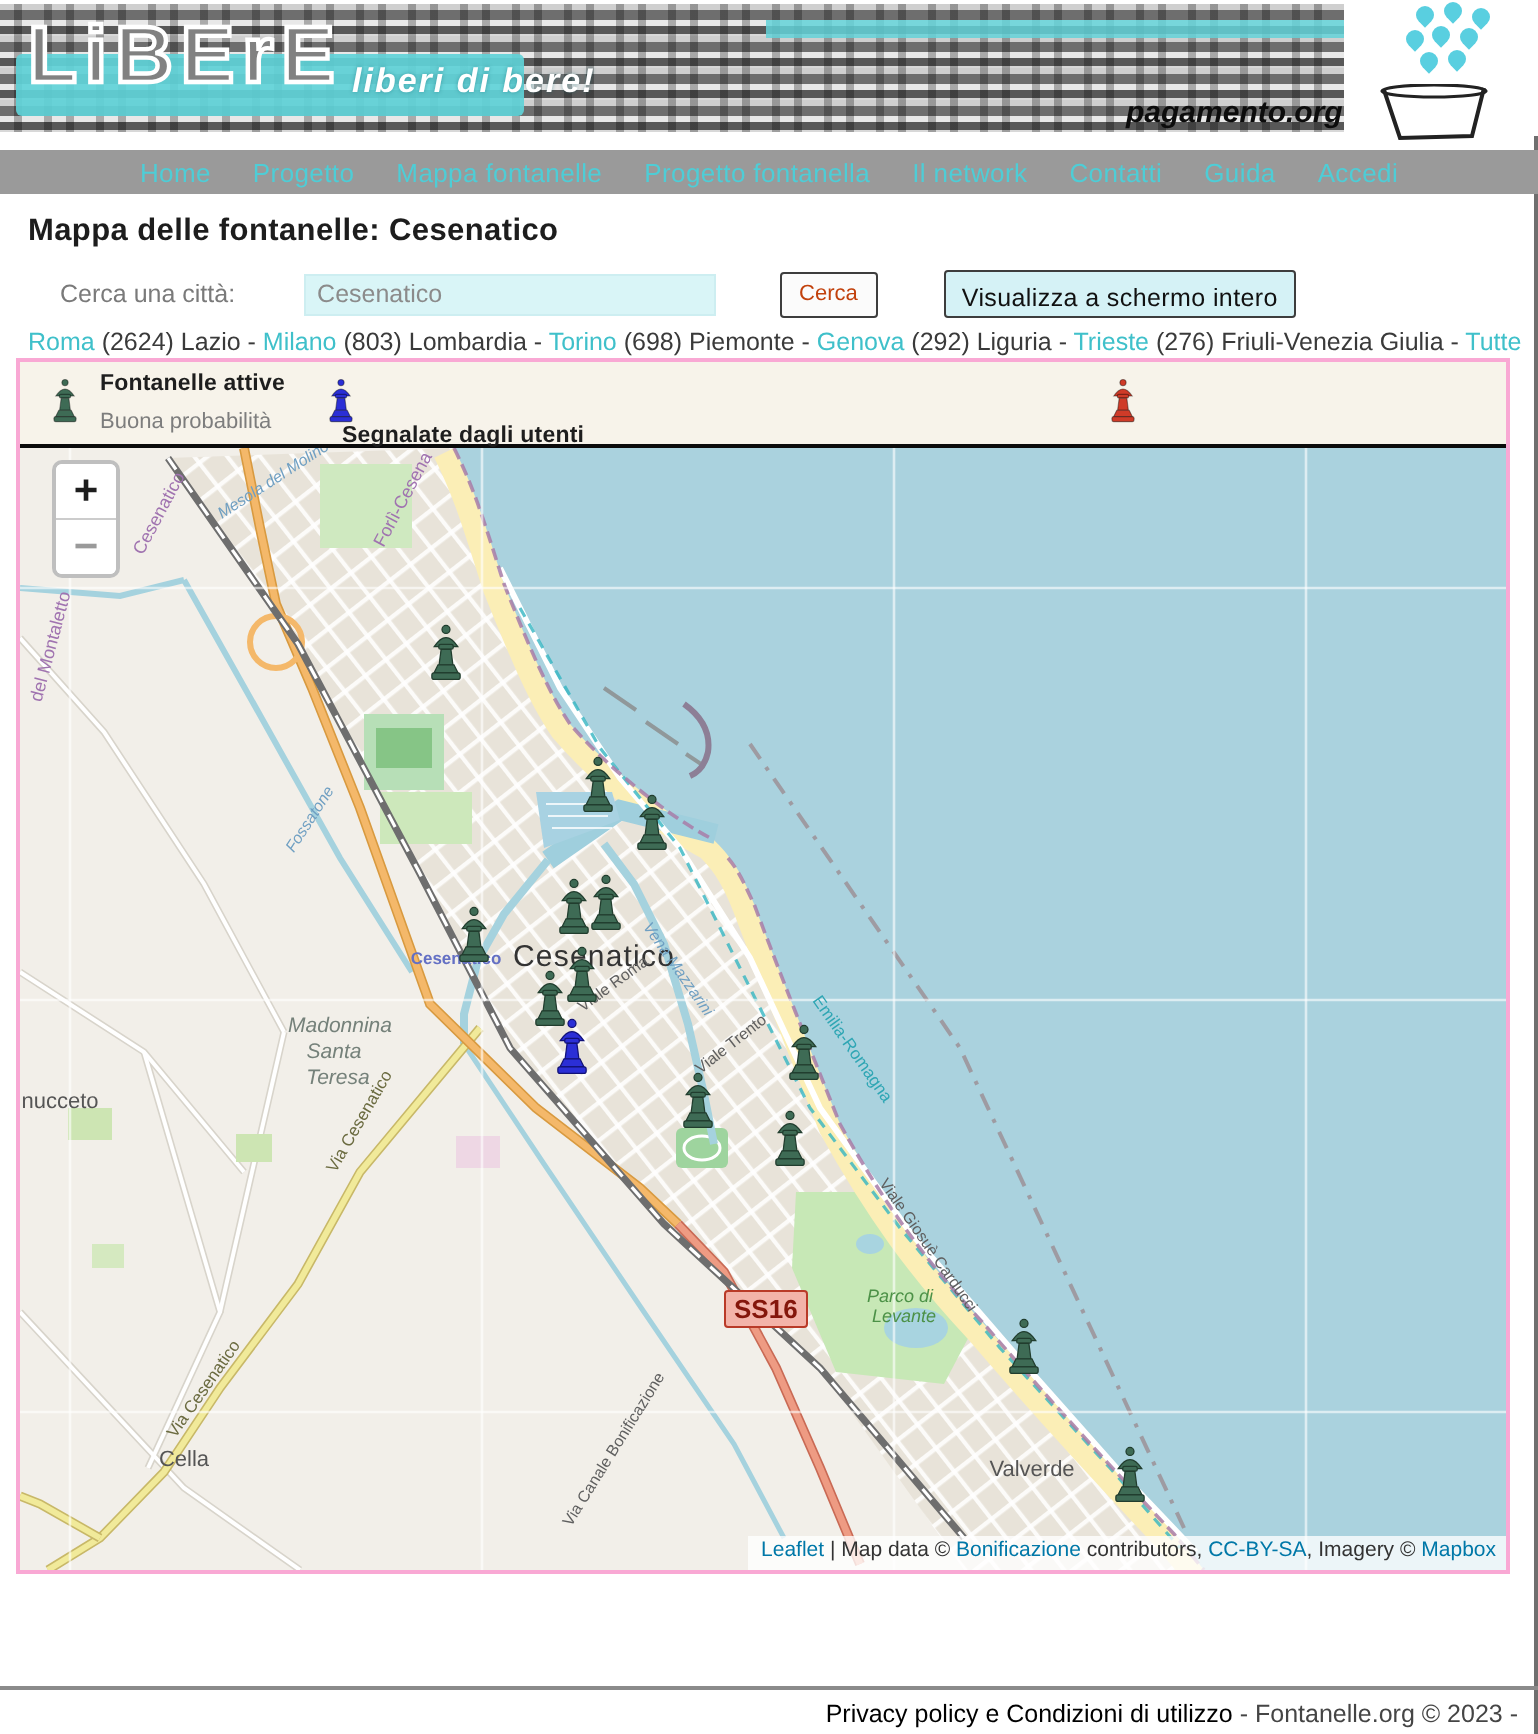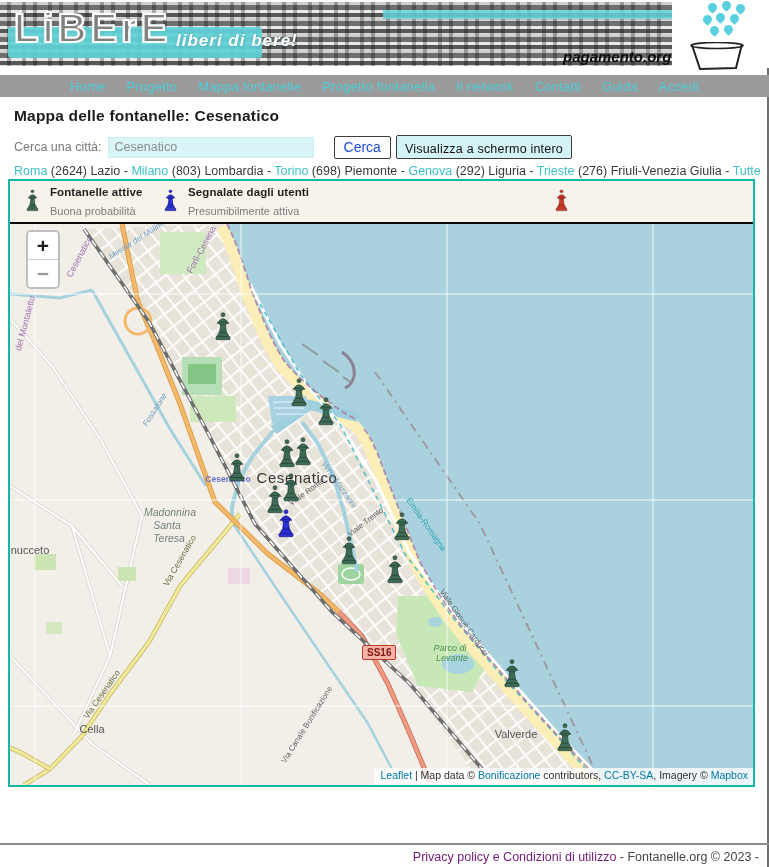--- a/index.html
+++ b/index.html
@@ -26,32 +26,32 @@
   .drop{position:absolute;width:9px;height:9px;background:#59cfe0;
         border-radius:0 50% 50% 50%;transform:rotate(-135deg);}
 
   
   .nav{position:absolute;left:0;top:75px;width:769px;height:22px;background:#9a9a9a;
        display:flex;justify-content:center;align-items:center;gap:21px;}
   .nav a{color:#4ecdd6;text-decoration:none;font-size:13px;letter-spacing:.2px;}
 
   
   .page-title{position:absolute;left:14px;top:107px;font-size:15.5px;font-weight:bold;color:#1d1d1d;letter-spacing:.2px;}
-  .search-row{position:absolute;left:14px;top:135px;height:24px;display:flex;align-items:center;font-size:12.5px;color:#7a7a7a;}
+  .search-row{position:absolute;left:30px;top:135px;height:24px;display:flex;align-items:center;font-size:12.5px;color:#7a7a7a;gap:28px;}
   .search-input{width:192px;height:19px;margin-left:6px;background:#d9f5f7;border:1px solid #cdeef1;
        color:#8b8b8b;font-size:12.5px;padding:0 6px;font-family:inherit;}
-  .btn-cerca{height:23px;margin-left:20px;background:#fbfbfb;border:1.5px solid #3d3d3d;border-radius:2px;
-       font-size:14px;color:#1d4ed8;padding:0 9px;font-family:inherit;}
+  .btn-cerca{height:23px;margin-left:4px;background:#fbfbfb;border:1.5px solid #3d3d3d;border-radius:2px;
+       font-size:11px;color:#c2410c;padding:0 9px;font-family:inherit;}
   .btn-fullscreen{height:24px;margin-left:5px;background:#d5f2f6;border:1.5px solid #3d3d3d;border-radius:2px;
        font-size:12.5px;color:#111;padding:6px 8px;font-family:inherit;letter-spacing:.2px;}
   .city-links{position:absolute;left:14px;top:164px;font-size:12.5px;color:#3a3a3a;}
   .city-links a{color:#3fc0ca;text-decoration:none;}
 
   
-  .panel{position:absolute;left:8px;top:179px;width:743px;border:2px solid #14b8a6;background:#fff;}
+  .panel{position:absolute;left:8px;top:179px;width:743px;border:2px solid #f9a8d4;background:#fff;}
   .legend{position:relative;height:41px;background:#f7f3ea;border-bottom:2px solid #0b0b0b;}
   .legend-item{position:absolute;top:5px;display:flex;align-items:flex-start;}
   .legend-item svg{margin-top:3px;}
   .legend-texts{margin-left:9px;}
   .legend-title{font-size:11.5px;font-weight:bold;color:#1e1e1e;letter-spacing:.1px;}
   .legend-sub{font-size:11px;color:#7d7d7d;margin-top:7px;}
 
   .map{position:relative;width:743px;height:561px;overflow:hidden;background:#f2efe9;}
   .map svg.base{position:absolute;left:0;top:0;}
 
@@ -71,30 +71,30 @@
   .mk-blue{fill:#2b2fd6;stroke:#121277;stroke-width:.7;}
 
   .zoomctl{position:absolute;left:16px;top:6px;width:30px;border:2px solid rgba(0,0,0,.25);
      border-radius:5px;overflow:hidden;background:#fff;z-index:30;}
   .zoombtn{width:30px;height:27px;display:flex;align-items:center;justify-content:center;
      font-size:21px;font-weight:bold;background:#fff;cursor:pointer;}
   .zoombtn.plus{color:#1d1d1d;border-bottom:1px solid #ccc;}
   .zoombtn.minus{color:#9a9a9a;}
 
   .ss16{position:absolute;left:352px;top:421px;background:#f3b3a9;border:1px solid #b93a28;
-     color:#84160b;font-size:10px;font-weight:bold;padding:1px 4px;border-radius:2px;z-index:20;}
+     color:#84160b;font-size:13px;font-weight:bold;padding:1px 4px;border-radius:2px;z-index:20;}
 
   .attribution{position:absolute;right:0;bottom:0;height:16px;background:rgba(255,255,255,.78);
      font-size:10.5px;color:#333;padding:1px 5px 0 7px;z-index:40;white-space:nowrap;}
   .attribution a{color:#0078a8;text-decoration:none;}
 
   
   .footer{position:absolute;left:0;top:843px;width:769px;height:24px;border-top:2px solid #8b8b8b;
      font-size:12.5px;color:#454545;text-align:right;box-sizing:border-box;padding:5px 10px 0 0;}
-  .footer a{color:#701a75;text-decoration:none;}
+  .footer a{color:#000000;text-decoration:none;}
 </style>
 </head>
 <body>
 
 <div class="edge-right"></div>
 
 <div class="header">
   <div class="collage"></div>
   <div class="teal-stripe-top"></div>
   <div class="teal-band"></div>
@@ -144,21 +144,21 @@
   <div class="legend">
       <div class="legend-item" style="left: 14px;">
         <svg width="17" height="23" viewBox="0 0 24 32">
           <use href="#fountain" fill="#3e6b55" stroke="rgba(0,0,0,.4)" stroke-width="0.8"></use>
         </svg>
         <div class="legend-texts">
           <div class="legend-title">Fontanelle attive</div>
           <div class="legend-sub">Buona probabilità</div>
         </div>
       </div>
-      <div class="legend-item" style="left: 152px;">
+      <div class="legend-item" style="left: 152px; flex-direction: column;">
         <svg width="17" height="23" viewBox="0 0 24 32">
           <use href="#fountain" fill="#2b2fd6" stroke="rgba(0,0,0,.4)" stroke-width="0.8"></use>
         </svg>
         <div class="legend-texts">
           <div class="legend-title">Segnalate dagli utenti</div>
           <div class="legend-sub">Presumibilmente attiva</div>
         </div>
       </div>
       <div class="legend-item" style="left: 543px;">
         <svg width="17" height="23" viewBox="0 0 24 32">

